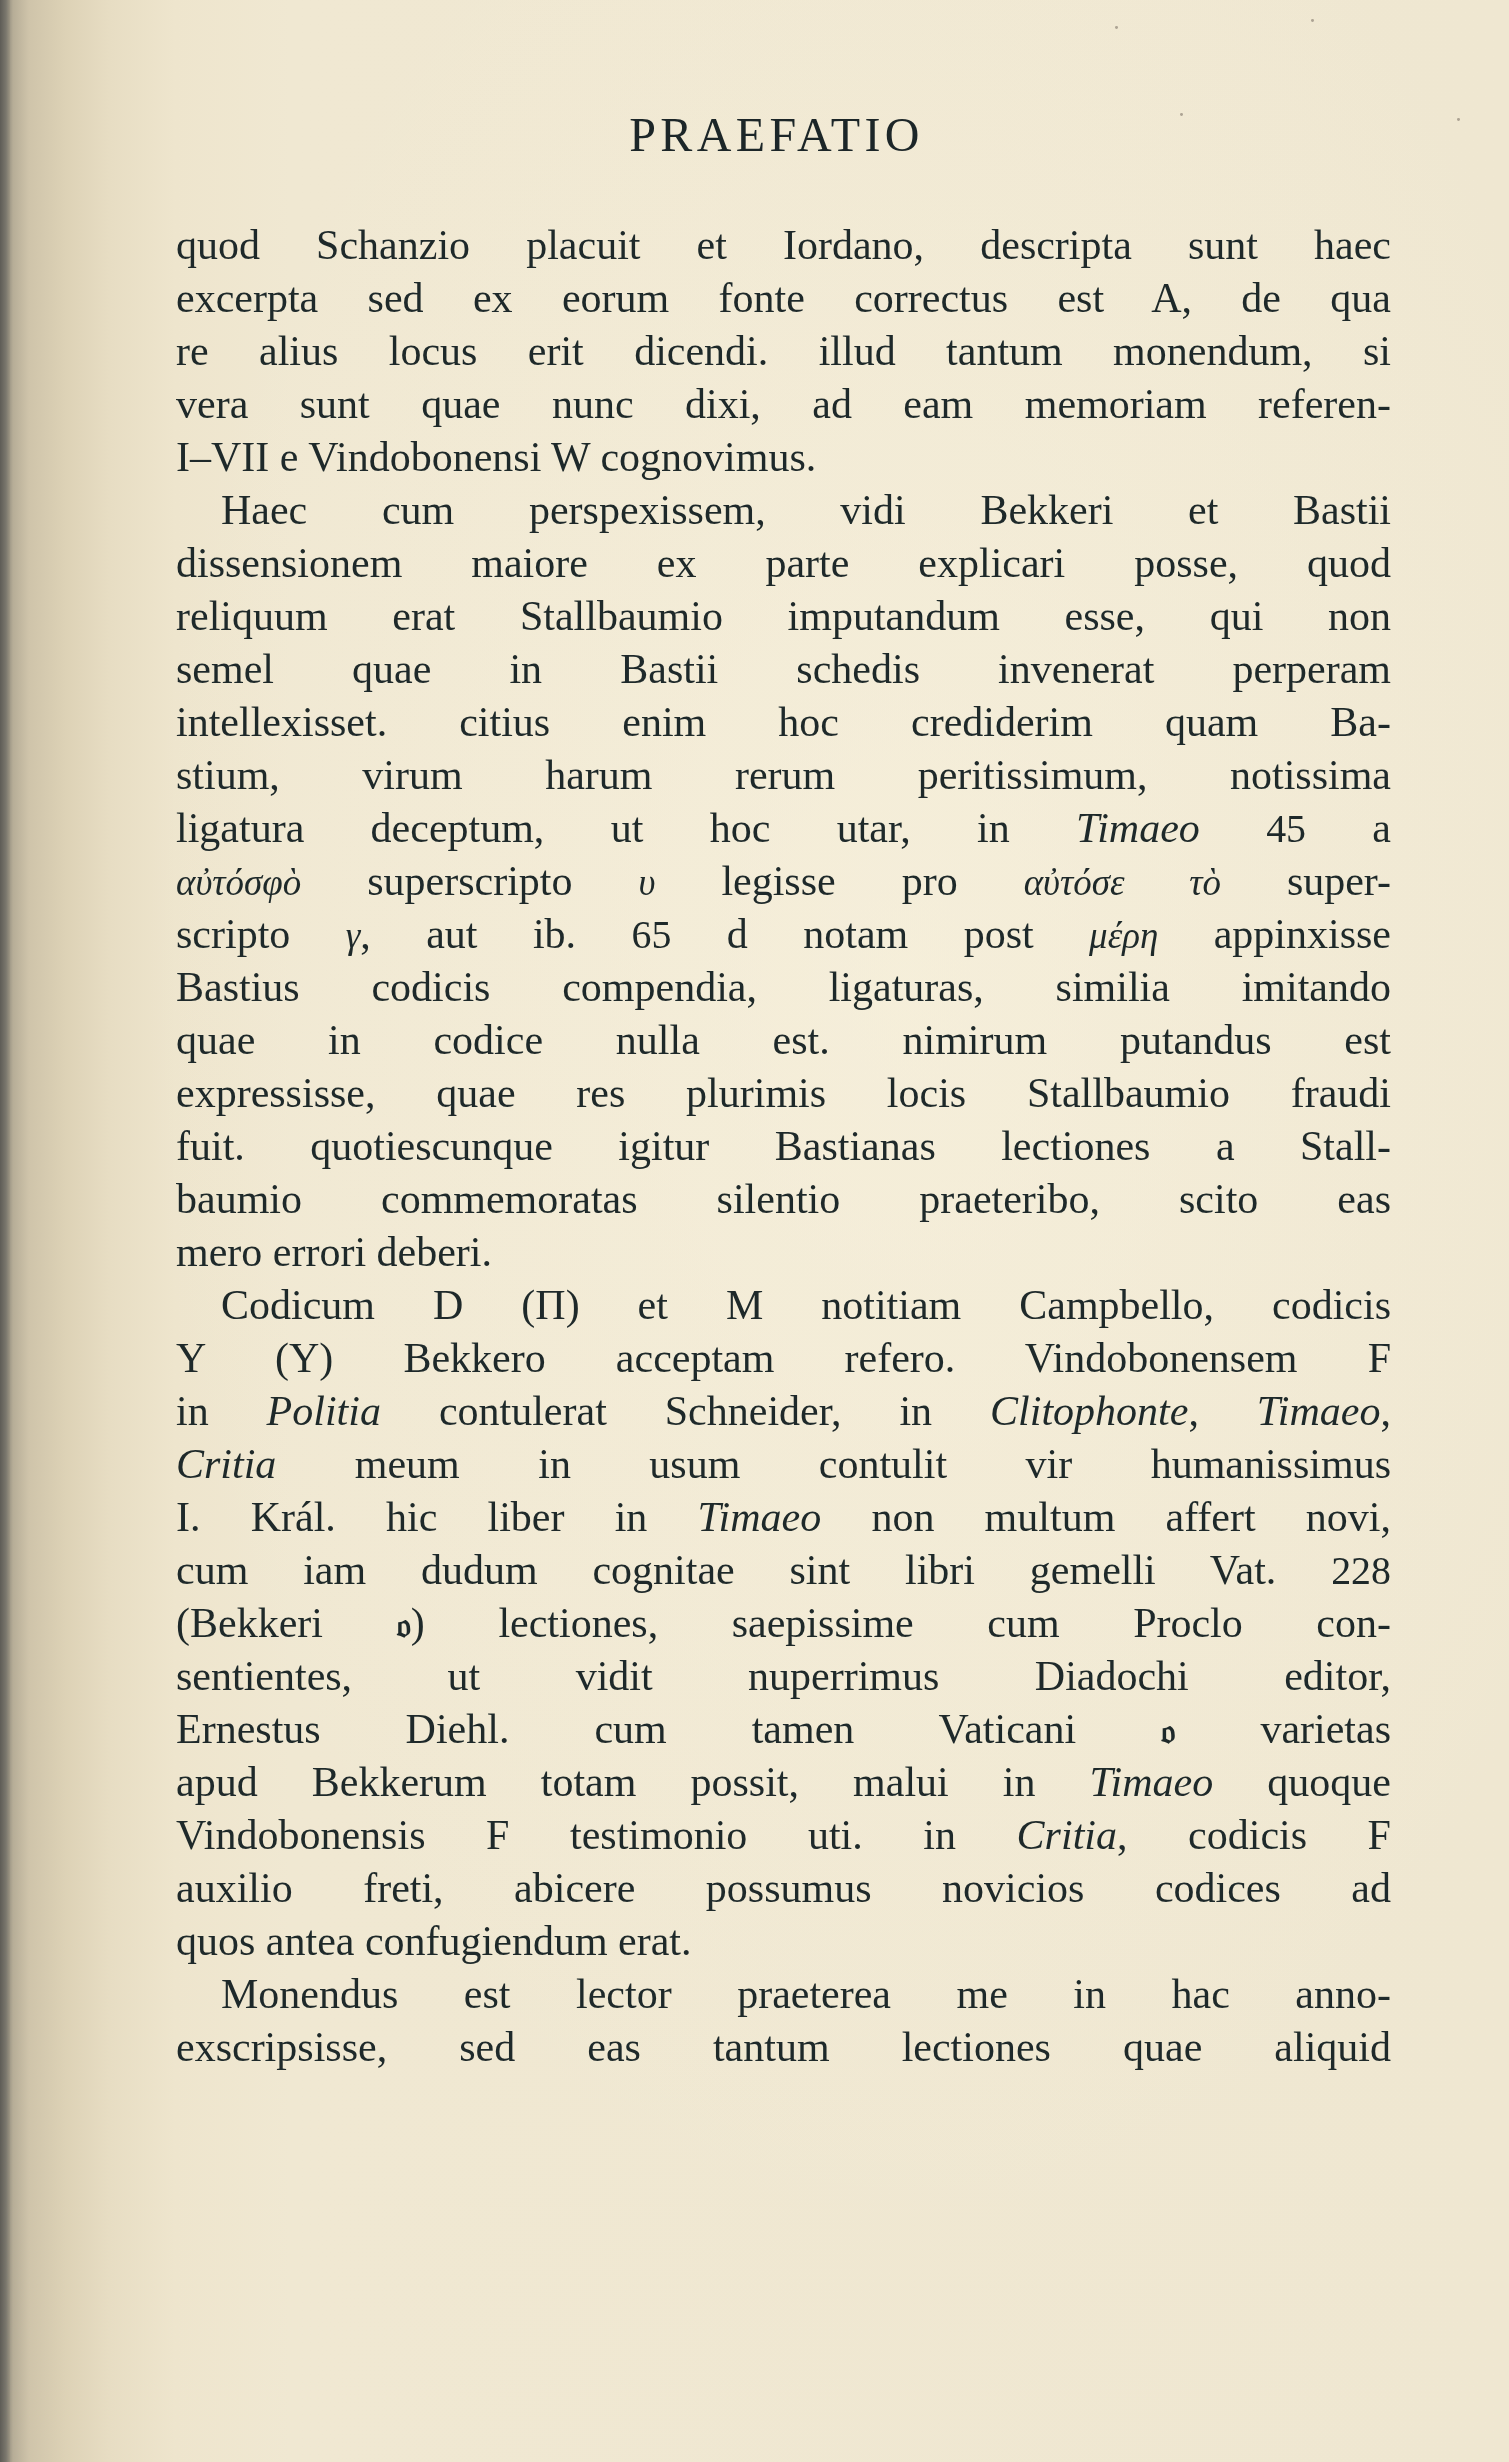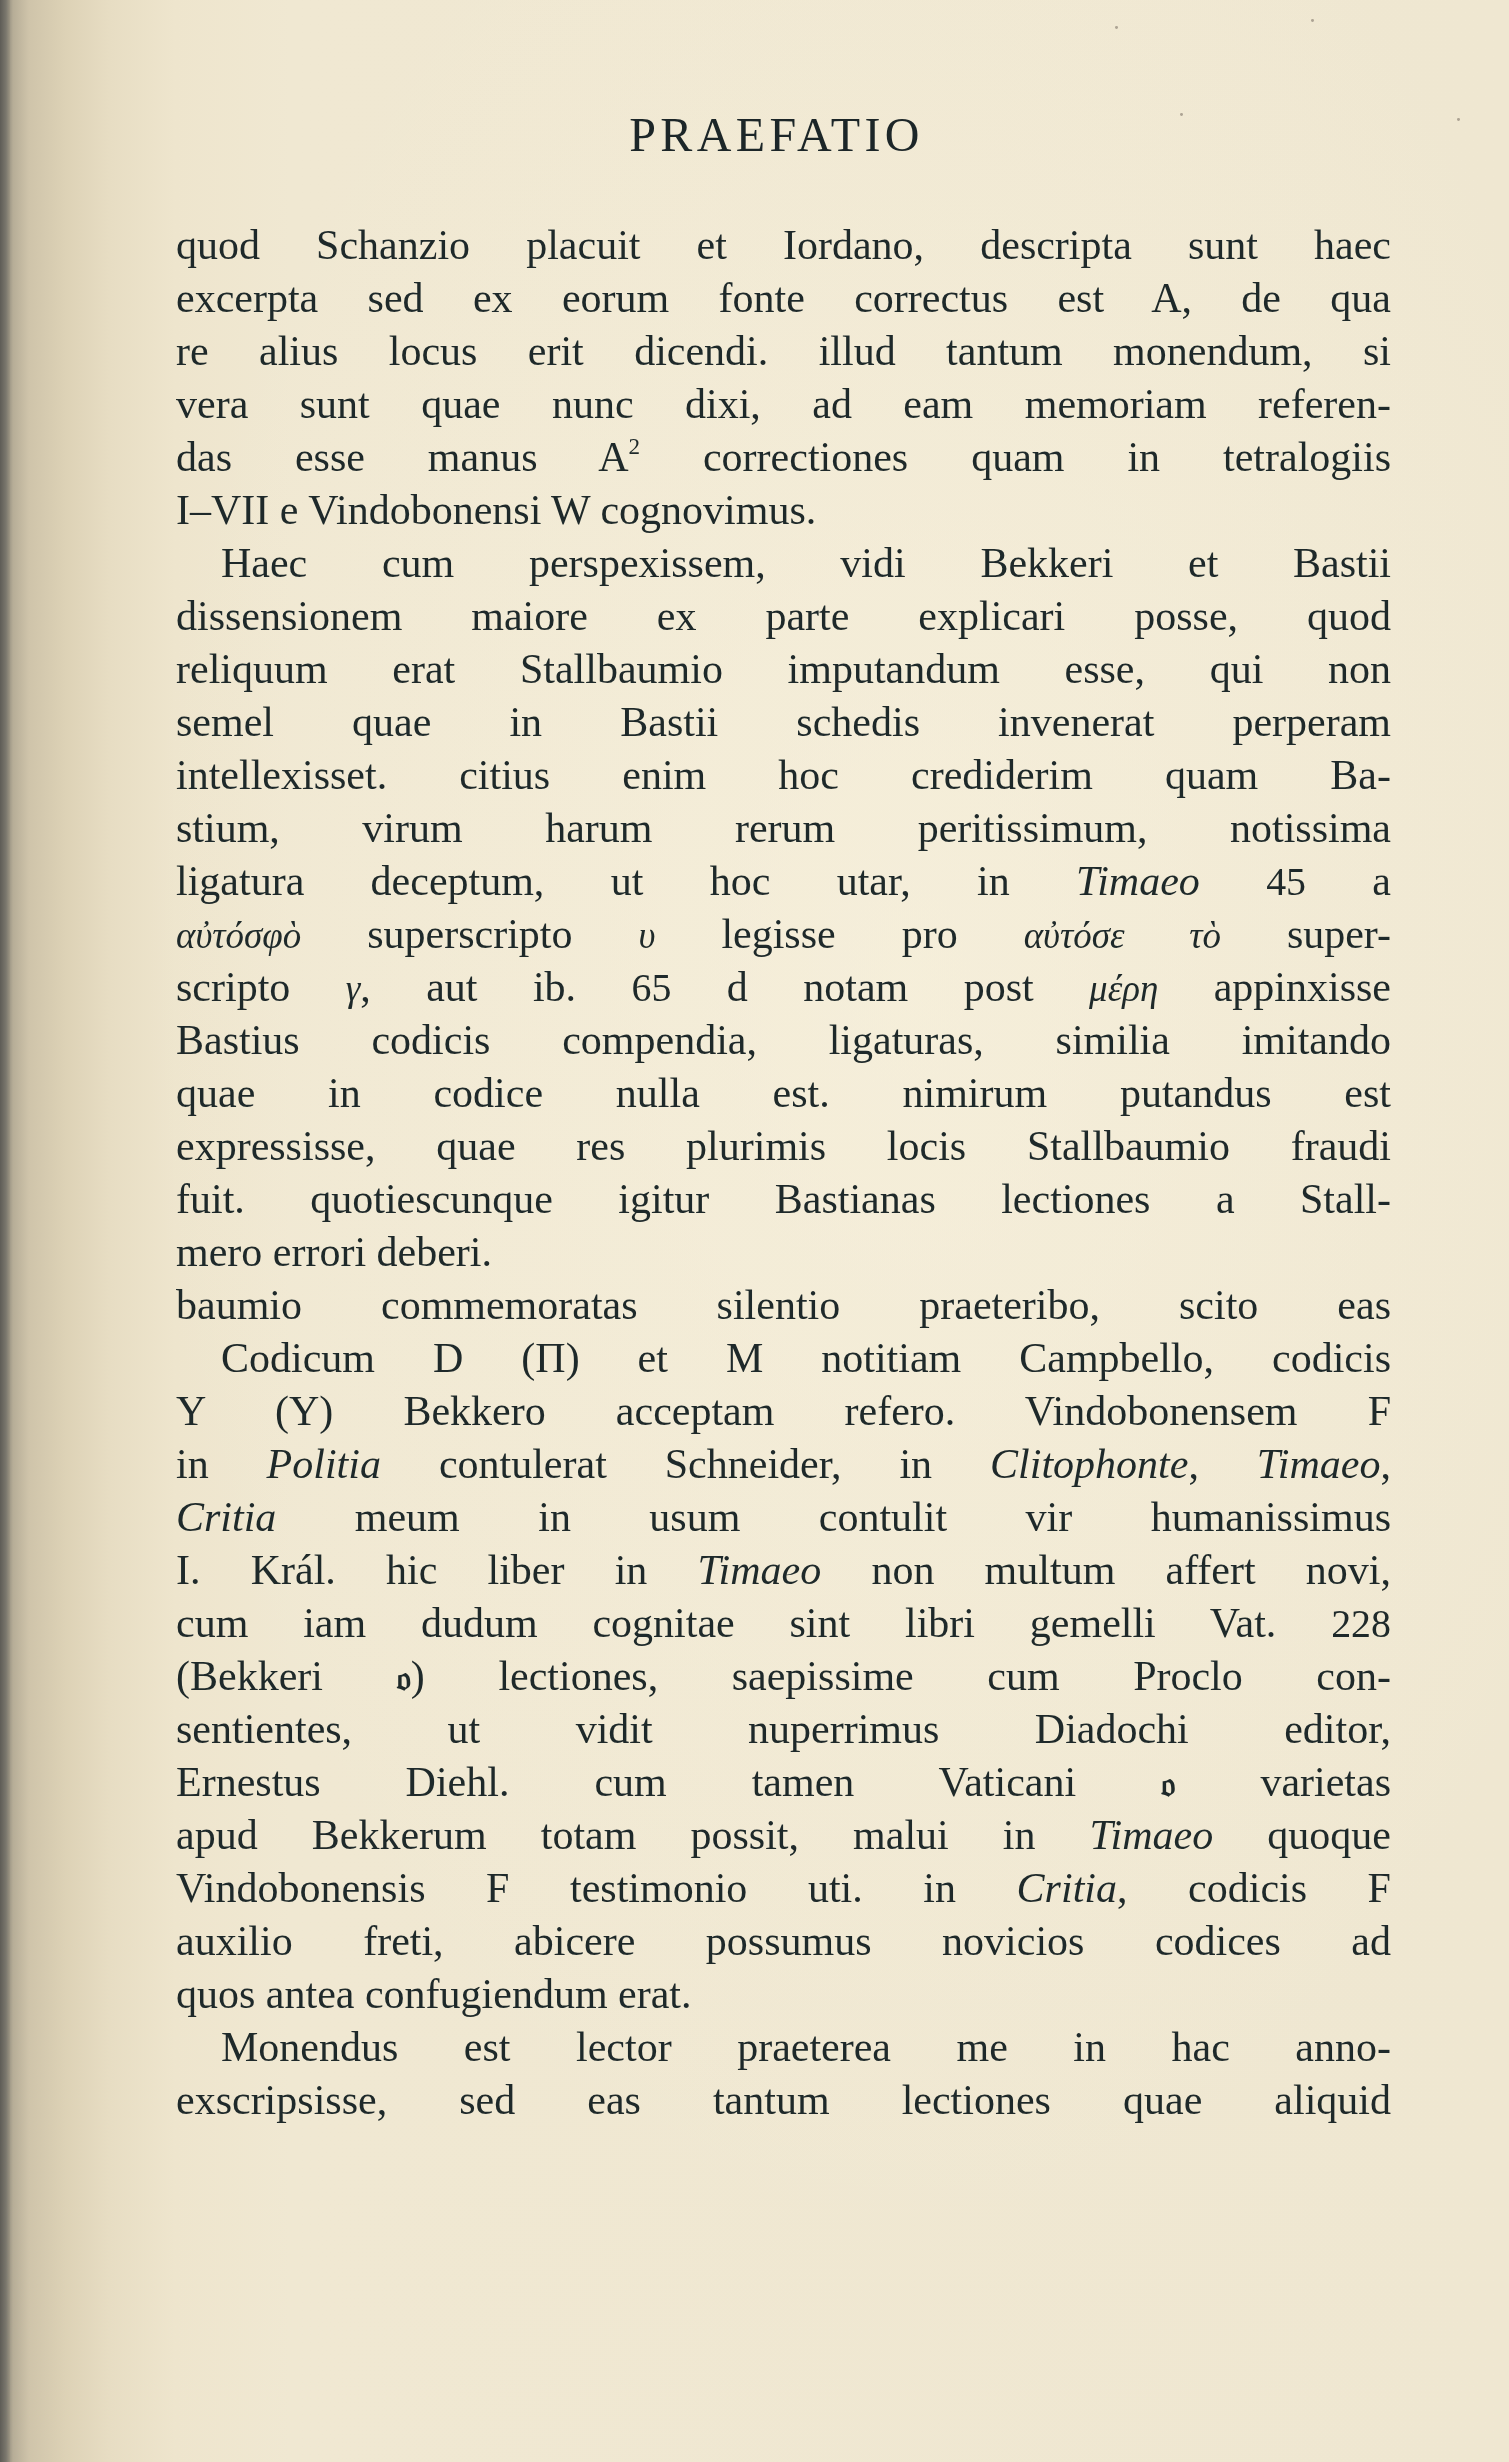--- a/index.html
+++ b/index.html
@@ -90,39 +90,38 @@
   <div class="speck" style="left:1115px;top:26px"></div>
 
   <div class="running-head">PRAEFATIO</div>
 
   <div class="text-block" id="text-block">
       <div>
         <span class="line"><span>quod Schanzio placuit et Iordano, descripta sunt haec</span></span>
         <span class="line"><span>excerpta sed ex eorum fonte correctus est A, de qua</span></span>
         <span class="line"><span>re alius locus erit dicendi.  illud tantum monendum, si</span></span>
         <span class="line"><span>vera sunt quae nunc dixi, ad eam memoriam referen-</span></span>
-        <span class="line"><span>das esse manus A</span><span class="seg-sup">2</span><span> correctiones quam in tetralogiis</span></span>
         <span class="line last"><span>I–VII e Vindobonensi W cognovimus.</span></span>
       </div>
       <div>
         <span class="line indent"><span>Haec cum perspexissem, vidi Bekkeri et Bastii</span></span>
         <span class="line"><span>dissensionem maiore ex parte explicari posse, quod</span></span>
         <span class="line"><span>reliquum erat Stallbaumio imputandum esse, qui non</span></span>
         <span class="line"><span>semel quae in Bastii schedis invenerat perperam</span></span>
         <span class="line"><span>intellexisset.  citius enim hoc crediderim quam Ba-</span></span>
         <span class="line"><span>stium, virum harum rerum peritissimum, notissima</span></span>
         <span class="line"><span>ligatura deceptum, ut hoc utar, in </span><span class="seg-italic">Timaeo</span><span> </span><span class="seg-oldstyle">45</span><span> a</span></span>
         <span class="line"><span class="seg-greek">αὐτόσφὸ</span><span> superscripto </span><span class="seg-greek">υ</span><span> legisse pro </span><span class="seg-greek">αὐτόσε τὸ</span><span> super-</span></span>
         <span class="line"><span>scripto </span><span class="seg-greek">γ</span><span>, aut ib. </span><span class="seg-oldstyle">65</span><span> d notam post </span><span class="seg-greek">μέρη</span><span> appinxisse</span></span>
         <span class="line"><span>Bastius codicis compendia, ligaturas, similia imitando</span></span>
         <span class="line"><span>quae in codice nulla est.  nimirum putandus est</span></span>
         <span class="line"><span>expressisse, quae res plurimis locis Stallbaumio fraudi</span></span>
         <span class="line"><span>fuit.  quotiescunque igitur Bastianas lectiones a Stall-</span></span>
+        <span class="line"><span>baumio commemoratas silentio praeteribo, scito eas</span></span>
         <span class="line last"><span>mero errori deberi.</span></span>
-        <span class="line"><span>baumio commemoratas silentio praeteribo, scito eas</span></span>
       </div>
       <div>
         <span class="line indent"><span>Codicum D (Π) et M notitiam Campbello, codicis</span></span>
         <span class="line"><span>Y (Υ) Bekkero acceptam refero.  Vindobonensem F</span></span>
         <span class="line"><span>in </span><span class="seg-italic">Politia</span><span> contulerat Schneider, in </span><span class="seg-italic">Clitophonte</span><span>, </span><span class="seg-italic">Timaeo</span><span>,</span></span>
         <span class="line"><span class="seg-italic">Critia</span><span> meum in usum contulit vir humanissimus</span></span>
         <span class="line"><span>I. Král.  hic liber in </span><span class="seg-italic">Timaeo</span><span> non multum affert novi,</span></span>
         <span class="line"><span>cum iam dudum cognitae sint libri gemelli Vat. </span><span class="seg-oldstyle">228</span></span>
         <span class="line"><span>(Bekkeri </span><span class="seg-gothic">𝔬</span><span>) lectiones, saepissime cum Proclo con-</span></span>
         <span class="line"><span>sentientes, ut vidit nuperrimus Diadochi editor,</span></span>

